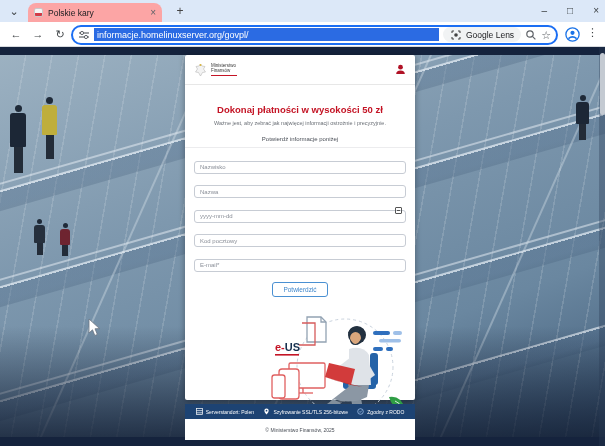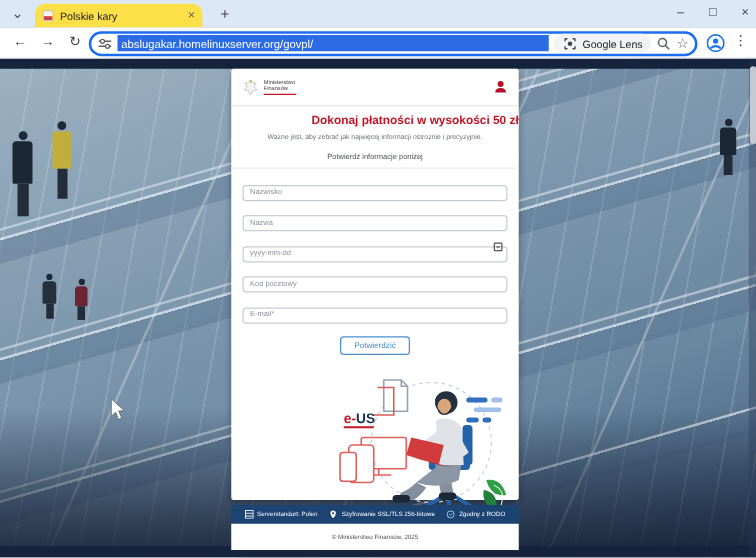--- a/index.html
+++ b/index.html
@@ -3,21 +3,21 @@
 <meta charset="utf-8">
 <style>
   * { margin:0; padding:0; box-sizing:border-box; }
   html,body { background:#e8eaed; }
   body { font-family:"Liberation Sans", sans-serif; }
   .stage { position:relative; width:605px; height:446px; overflow:hidden; background:#8aa0b4; }
 
   
   .tabstrip { position:absolute; left:0; top:0; width:605px; height:22px; background:#dce8f8; }
   .tab-chevron { position:absolute; left:6px; top:3px; width:16px; height:16px; color:#3c4043; font-size:11px; text-align:center; line-height:16px; }
-  .tab { position:absolute; left:28px; top:3px; width:134px; height:19px; background:#fde047; border-radius:8px 8px 0 0; display:flex; align-items:center; padding:0 6px; gap:5px; }
+  .tab { position:absolute; left:28px; top:3px; width:134px; height:19px; background:#fca5a5; border-radius:8px 8px 0 0; display:flex; align-items:center; padding:0 6px; gap:5px; }
   .favicon { width:9px; height:9px; border:1px solid #c9c9c9; border-radius:2px; overflow:hidden; flex:0 0 auto; }
   .favicon .fw { height:4px; background:#f5f5f5; } .favicon .fr { height:5px; background:#d23b47; }
   .tab-title { font-size:8.5px; color:#202124; white-space:nowrap; overflow:hidden; flex:1; }
   .tab-close { font-size:10px; color:#5f6368; line-height:1; cursor:default; }
   .newtab-btn { position:absolute; left:172px; top:4px; width:16px; height:16px; color:#444; font-size:12px; text-align:center; line-height:15px; }
   .win-controls { position:absolute; right:6px; top:0; height:22px; display:flex; align-items:center; gap:20px; color:#3c4043; }
   .win-controls span { font-size:10px; line-height:1; }
 
   .toolbar { position:absolute; left:0; top:22px; width:605px; height:25px; background:#ffffff; border-bottom:1px solid #d7dade; }
   .nav-ico { position:absolute; top:4px; width:16px; height:16px; font-size:11px; color:#3c4043; text-align:center; line-height:16px; }
@@ -53,21 +53,21 @@
   .scrollbar { position:absolute; right:0; top:47px; width:6px; height:399px; background:rgba(40,58,82,.35); }
   .scroll-thumb { position:absolute; right:0.5px; top:6px; width:5px; height:62px; border-radius:3px; background:#c4cad2; }
 
   
   .card { position:absolute; left:185px; top:55px; width:230px; height:345px; background:#ffffff; border-radius:2px; box-shadow:0 1px 6px rgba(0,0,0,.35); }
   .card-header { height:30px; display:flex; align-items:center; justify-content:space-between; padding:0 9px; border-bottom:1px solid #e7e7e7; }
   .brand { display:flex; align-items:center; gap:4px; }
   .brand-text { font-size:4.5px; color:#3a3a3a; line-height:1.25; }
   .brand-underline { height:1.5px; width:26px; background:#c41425; margin-top:1px; }
   .user-ico { width:11px; height:11px; }
-  .pay-title { margin-top:6px; text-align:right; font-size:9.5px; font-weight:bold; color:#c41425; }
+  .pay-title { margin-top:19px; text-align:center; font-size:9.5px; font-weight:bold; color:#c41425; }
   .pay-sub { margin-top:5px; text-align:center; font-size:5.5px; color:#6a6f76; }
   .form-head { margin-top:10px; text-align:center; font-size:6px; color:#4a4f57; padding-bottom:5px; border-bottom:1px solid #ececee; }
   .form-area { padding:7px 9px 0; }
   .fld { position:relative; margin-bottom:6px; }
   .fld input { width:100%; height:13px; border:1px solid #c7ccd4; border-radius:3px; font-size:6px; color:#333; padding:0 5px; outline:none; font-family:"Liberation Sans", sans-serif; background:#fff; }
   .fld input::placeholder { color:#8a8f98; }
   .cal-ico { position:absolute; right:4px; top:3px; width:7px; height:7px; border:1px solid #555; border-radius:1px; }
   .cal-ico::before { content:""; position:absolute; left:1px; right:1px; top:1.5px; height:1px; background:#555; }
   .submit-row { text-align:center; margin-top:4px; }
   .submit-btn { display:inline-block; border:1px solid #4a90d2; color:#3f87cc; background:#fff; border-radius:3px; font-size:6.5px; padding:3px 10px; font-family:"Liberation Sans", sans-serif; }
@@ -111,21 +111,21 @@
     <div class="nav-ico" style="left:8px;">←</div>
     <div class="nav-ico" style="left:30px;">→</div>
     <div class="nav-ico" style="left:52px;">↻</div>
     <div class="omnibox">
       <svg class="tune" viewBox="0 0 12 10">
         <line x1="1" y1="3" x2="11" y2="3" stroke="#5f6368" stroke-width="1.2"></line>
         <line x1="1" y1="7" x2="11" y2="7" stroke="#5f6368" stroke-width="1.2"></line>
         <circle cx="4" cy="3" r="1.6" fill="#fff" stroke="#5f6368"></circle>
         <circle cx="8" cy="7" r="1.6" fill="#fff" stroke="#5f6368"></circle>
       </svg>
-      <span class="url-sel">abslugakar.homelinuxserver.org/govpl/</span>
+      <span class="url-sel">informacje.homelinuxserver.org/govpl/</span>
       <div class="lens-pill">
         <svg class="ob-ico" viewBox="0 0 12 12">
           <path d="M2 4 V2.5 Q2 2 2.5 2 H4" fill="none" stroke="#444" stroke-width="1.1"></path>
           <path d="M8 2 H9.5 Q10 2 10 2.5 V4" fill="none" stroke="#444" stroke-width="1.1"></path>
           <path d="M10 8 V9.5 Q10 10 9.5 10 H8" fill="none" stroke="#444" stroke-width="1.1"></path>
           <path d="M4 10 H2.5 Q2 10 2 9.5 V8" fill="none" stroke="#444" stroke-width="1.1"></path>
           <circle cx="6" cy="6" r="1.8" fill="#444"></circle>
         </svg>
         <span>Google Lens</span>
       </div>

